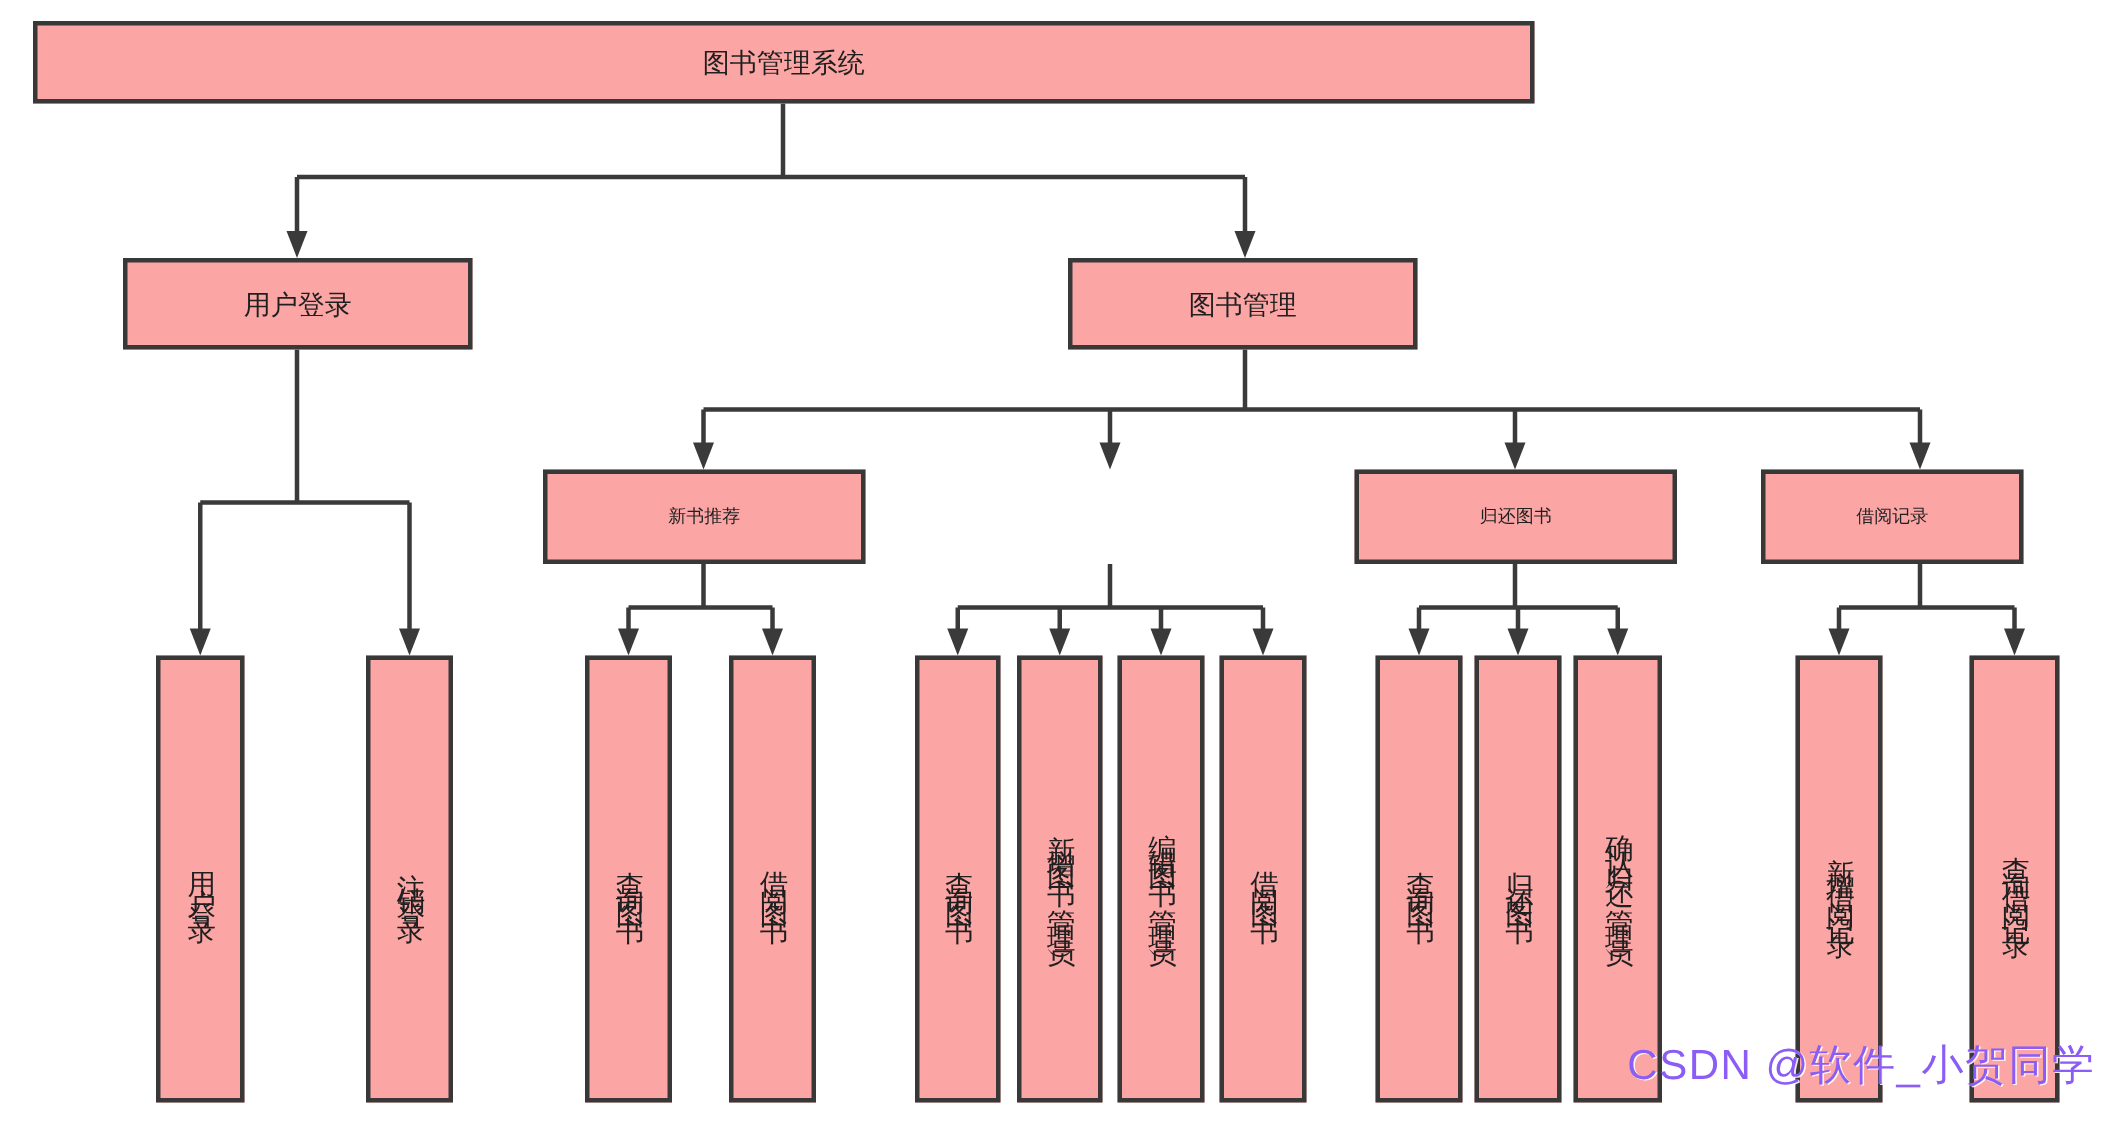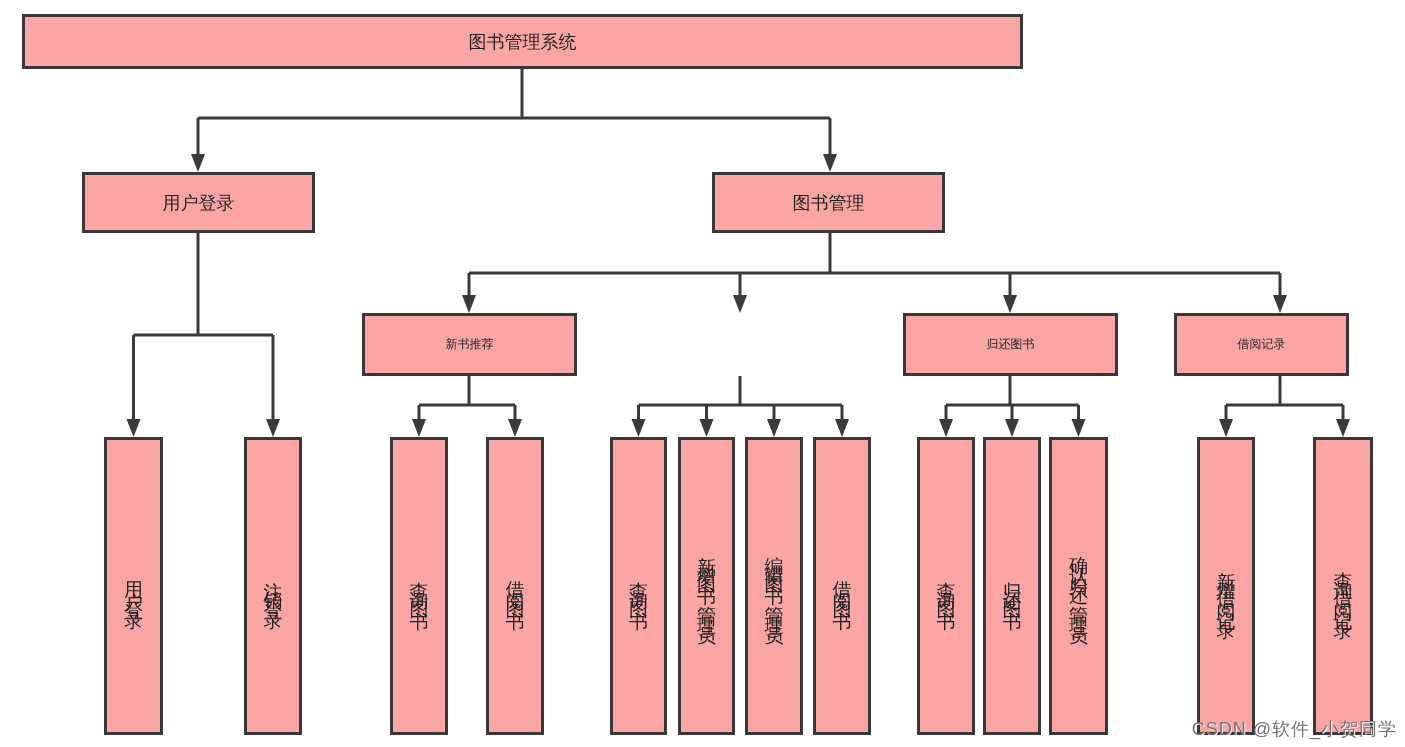--- a/index.html
+++ b/index.html
@@ -33,22 +33,22 @@
   .lf5{left:610px;width:57px;}
   .lf6{left:678px;width:57px;}
   .lf7{left:745px;width:58px;}
   .lf8{left:813px;width:58px;}
   .lf9{left:917px;width:58px;}
   .lf10{left:983px;width:58px;}
   .lf11{left:1049px;width:59px;}
   .lf12{left:1197px;width:58px;}
   .lf13{left:1313px;width:60px;}
   .watermark{
-    position:absolute;right:8px;bottom:6px;z-index:5;
-    color:#737373;font-size:18px;letter-spacing:1px;
+    position:absolute;right:8px;bottom:18px;z-index:5;
+    color:#8b5cf6;font-size:28px;letter-spacing:1px;
     text-shadow:1px 1px 0 rgba(255,255,255,0.9);
   }
 </style>
 </head>
 <body>
 
 <div class="canvas">
 
   <svg class="connectors" viewBox="0 0 1405 747" xmlns="http://www.w3.org/2000/svg">
 

